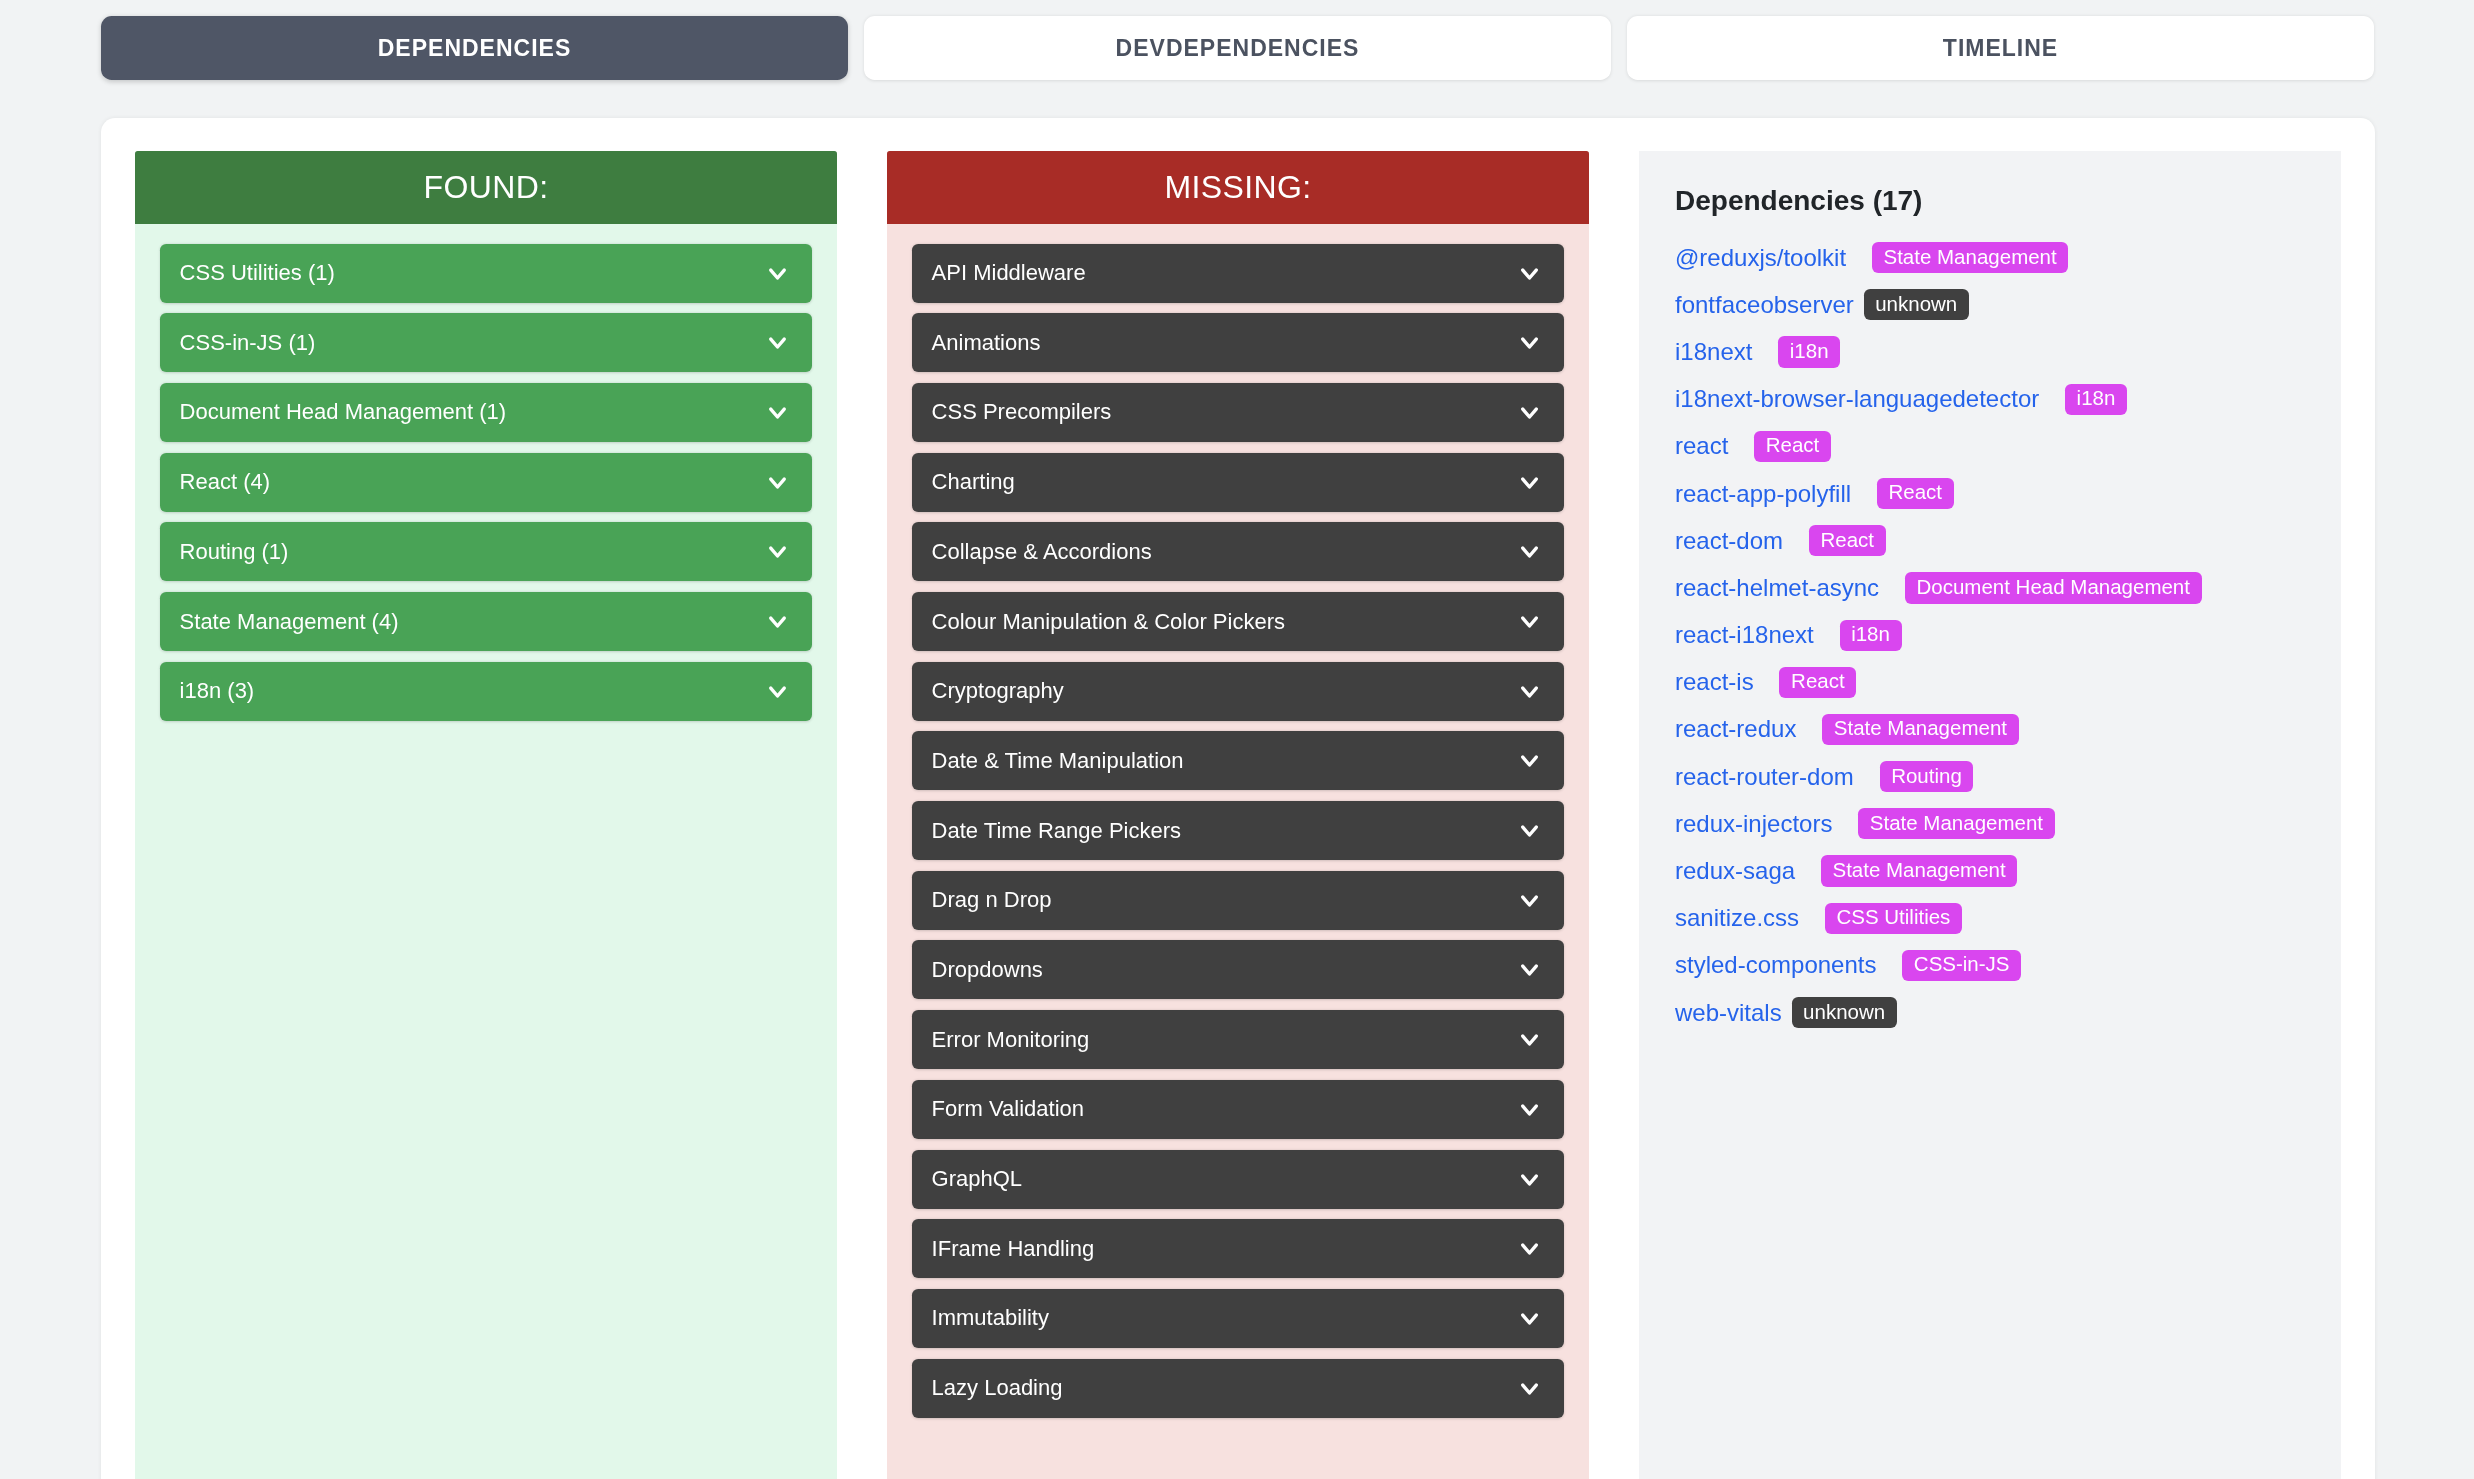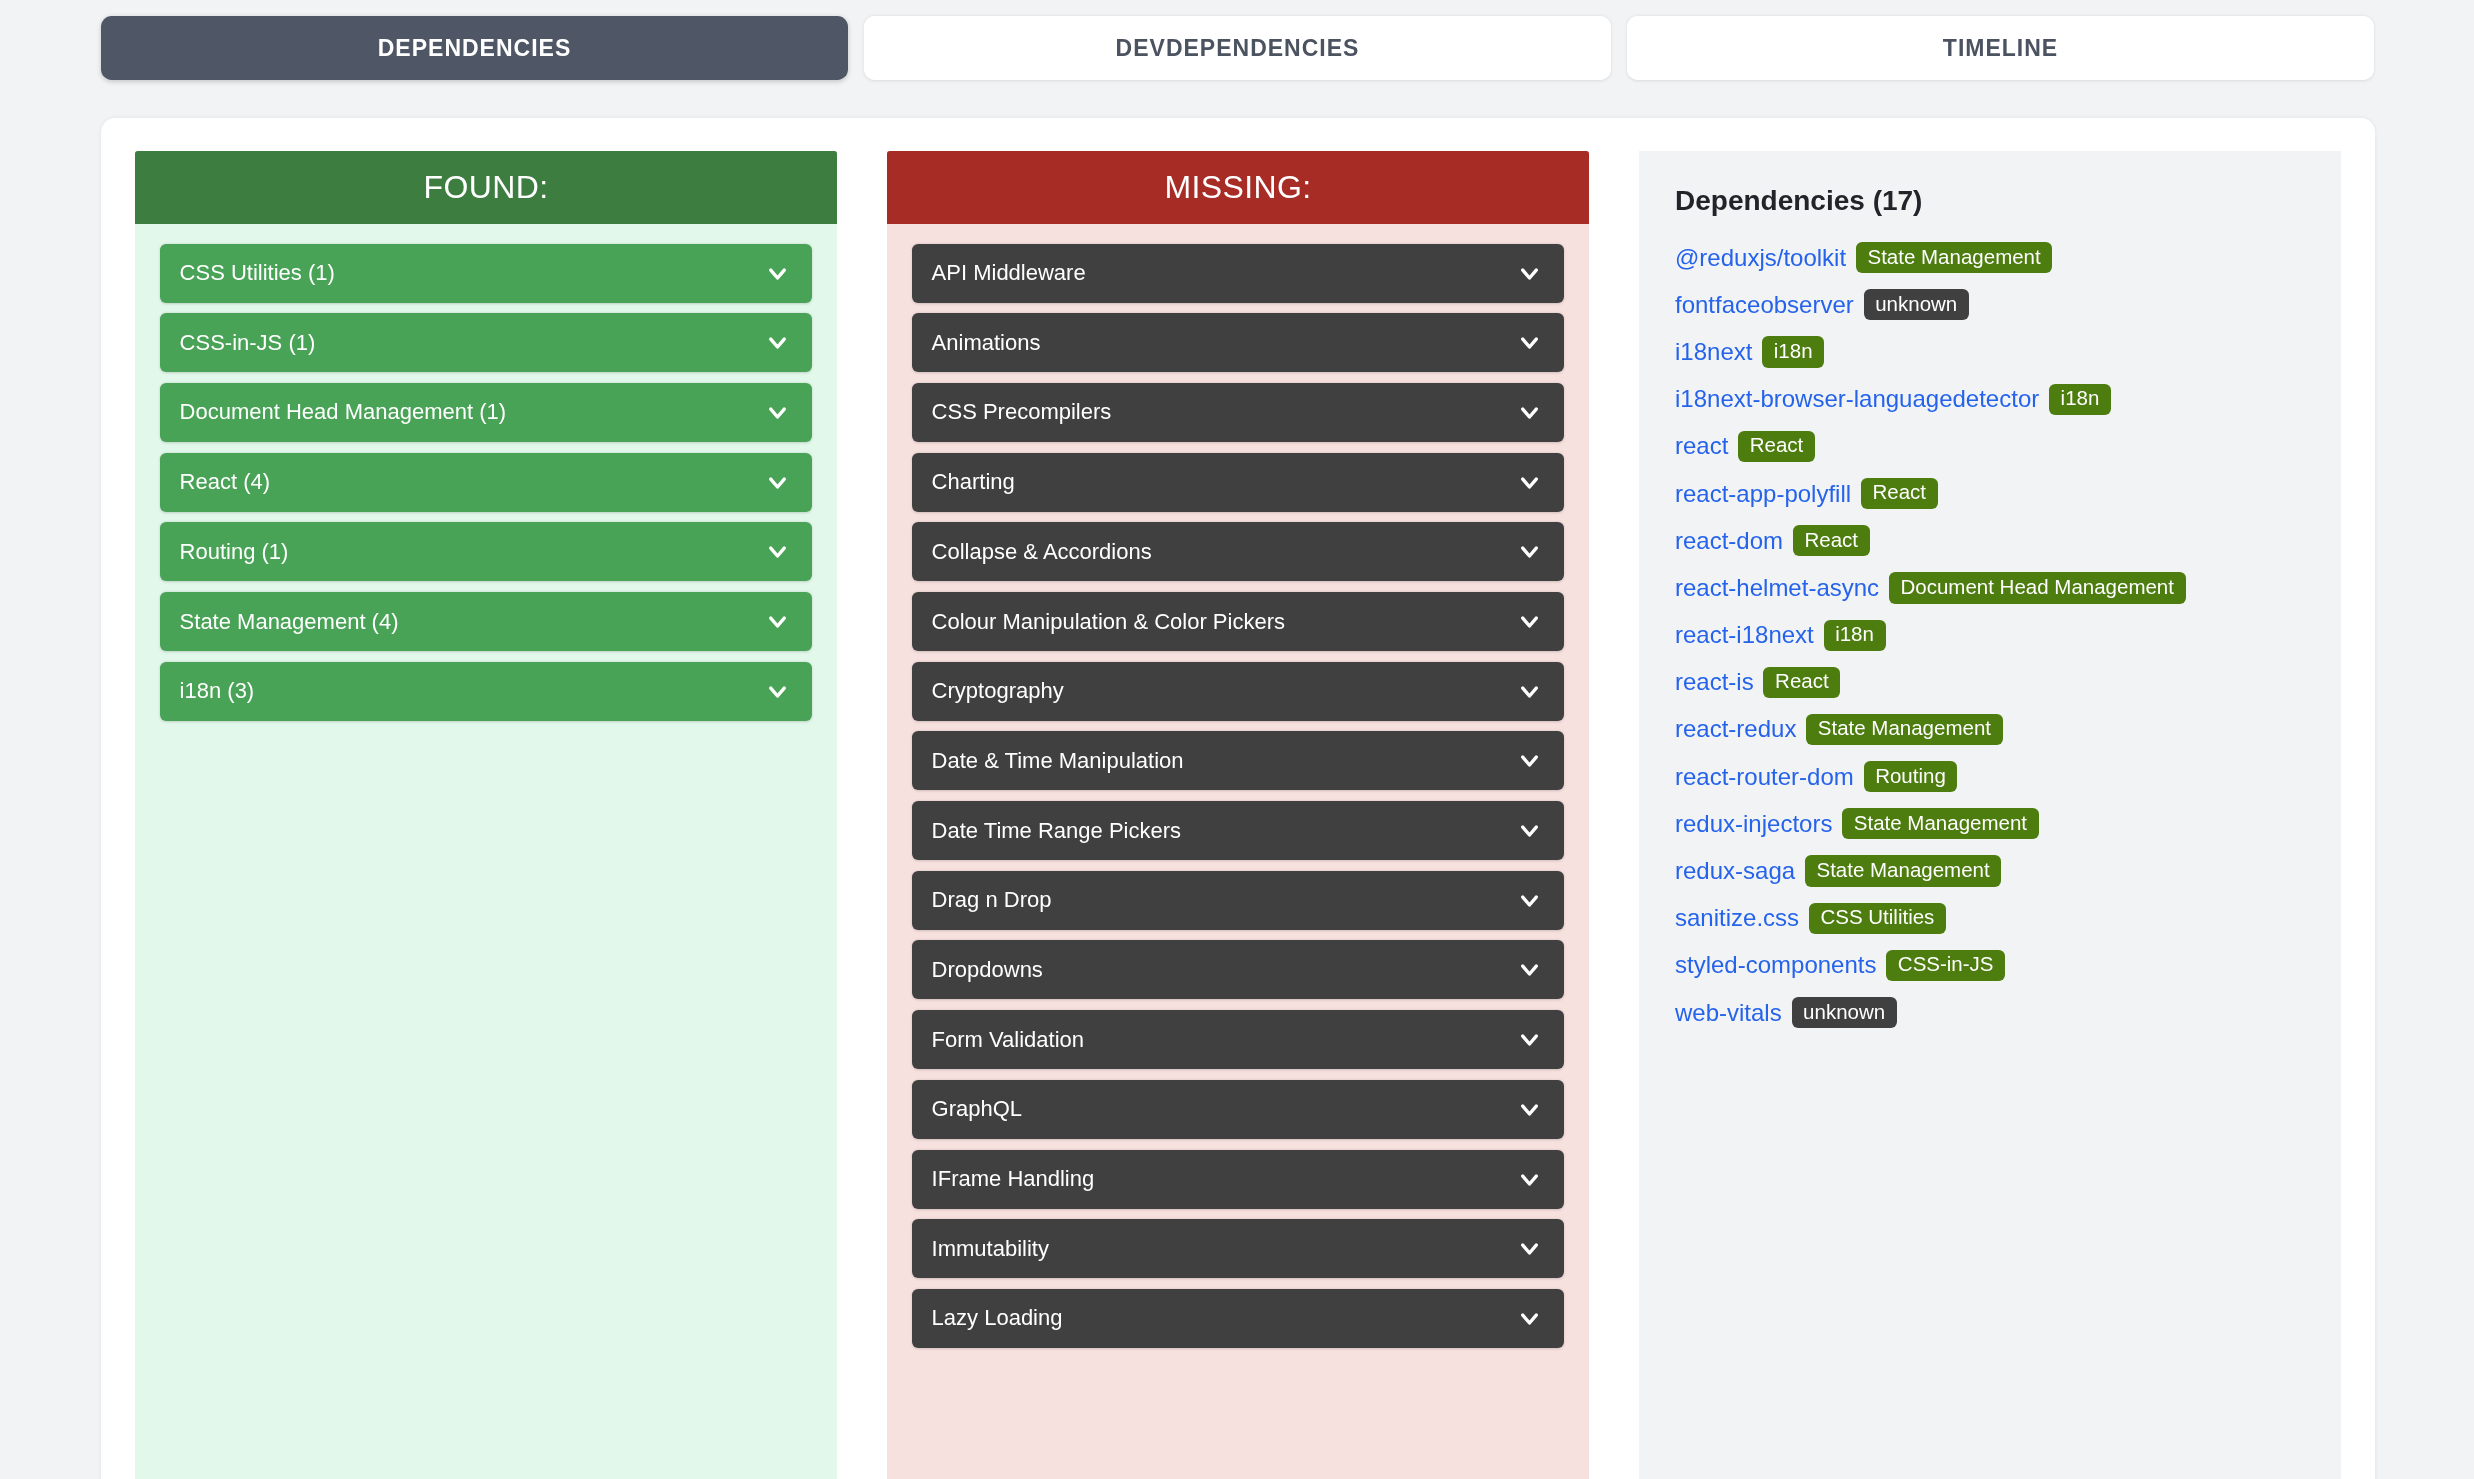--- a/index.html
+++ b/index.html
@@ -124,21 +124,21 @@
     cursor: pointer;
   }
   .badge {
     font-size: 20.5px;
     color: #ffffff;
     border-radius: 6.2px;
     padding: 4.5px 11.6px 6.2px 11.6px;
     white-space: nowrap;
     line-height: 1;
   }
-  .badge.gray    { background: #4d7c0f; }
+  .badge.gray    { background: #d946ef; margin-left: 16px; }
   .badge.unknown { background: #404040; }
 </style>
 </head>
 <body>
 
 <div class="tabbar" id="tabbar">
     <div class="tab active">
       <span>DEPENDENCIES</span>
     </div>
     <div class="tab">
@@ -299,20 +299,28 @@
           </div>
           <div class="acc-item red">
             <span>Dropdowns</span>
             <span class="chev">
               <svg width="27" height="27" viewBox="0 0 24 24" fill="none" stroke="#ffffff" stroke-width="3" stroke-linecap="round" stroke-linejoin="round">
                 <polyline points="6 9 12 16 18 9"></polyline>
               </svg>
             </span>
           </div>
           <div class="acc-item red">
+            <span>Error Monitoring</span>
+            <span class="chev">
+              <svg width="27" height="27" viewBox="0 0 24 24" fill="none" stroke="#ffffff" stroke-width="3" stroke-linecap="round" stroke-linejoin="round">
+                <polyline points="6 9 12 16 18 9"></polyline>
+              </svg>
+            </span>
+          </div>
+          <div class="acc-item red">
             <span>Form Validation</span>
             <span class="chev">
               <svg width="27" height="27" viewBox="0 0 24 24" fill="none" stroke="#ffffff" stroke-width="3" stroke-linecap="round" stroke-linejoin="round">
                 <polyline points="6 9 12 16 18 9"></polyline>
               </svg>
             </span>
           </div>
           <div class="acc-item red">
             <span>GraphQL</span>
             <span class="chev">

